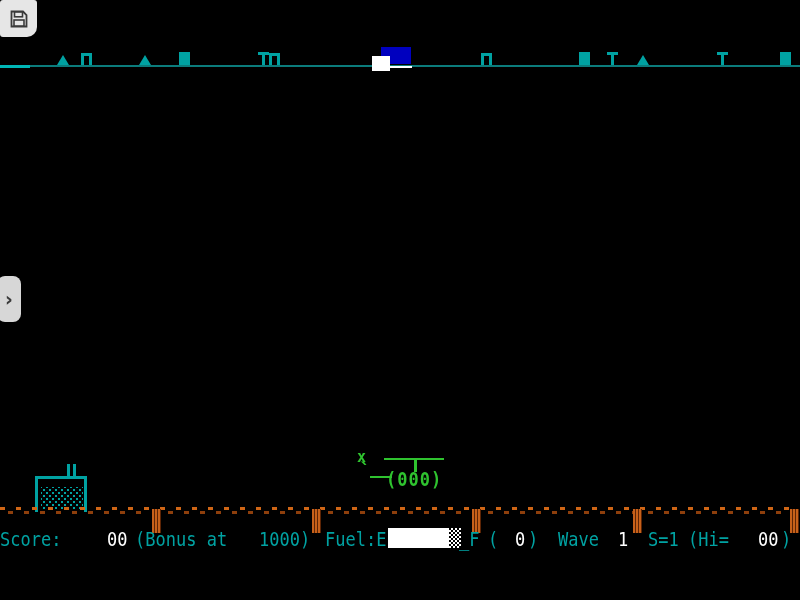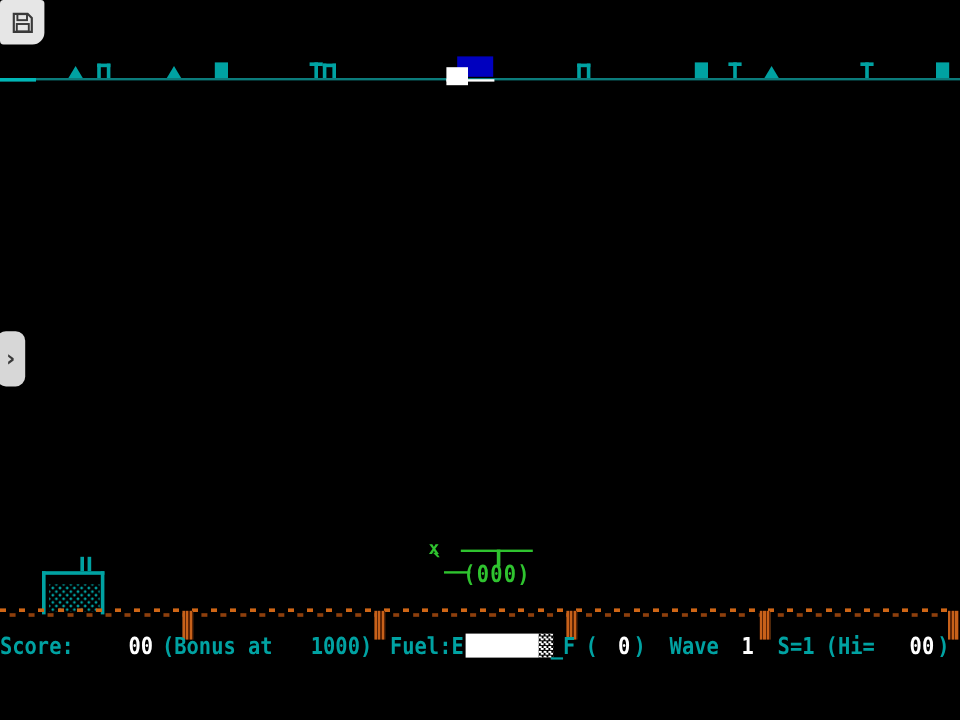--- a/index.html
+++ b/index.html
@@ -55,21 +55,21 @@
 
   
   .ground-row1{position:absolute;left:0;top:507px;width:800px;height:3px;
     background:repeating-linear-gradient(90deg,#cf6616 0 5px,transparent 5px 16px);}
   .ground-row2{position:absolute;left:0;top:511px;width:800px;height:3px;
     background:repeating-linear-gradient(90deg,#8e3f0c 0 5px,transparent 5px 16px);background-position:8px 0;}
   .post{position:absolute;top:509px;width:9px;height:24px;
     background:repeating-linear-gradient(90deg,#c7611a 0 2px,#5e2505 2px 3px);}
 
   
-  .status{position:absolute;left:0;top:528px;width:800px;height:24px;font-size:17px;font-weight:bold;}
+  .status{position:absolute;left:0;top:528px;width:800px;height:24px;font-size:17px;font-weight:normal;}
   .seg{position:absolute;top:0;white-space:pre;transform:scaleY(1.15);transform-origin:0 0;}
   .seg.cyan{color:var(--cyan);}
   .seg.white{color:var(--white);}
   .fuel-bar{position:absolute;left:388px;top:0;width:61px;height:20px;background:var(--white);}
   .fuel-dither{position:absolute;left:449px;top:0;width:12px;height:20px;
     background:repeating-conic-gradient(var(--white) 0% 25%, #000 0% 50%) 0 0 / 4px 4px;}
 </style>
 </head>
 <body style="--cyan: #00a2a2; --white: #ffffff; --green: #2fc32f; --blue: #0000bf; --orange: #c7611a; --orange_dark: #5e2505; --chrome_gray: #e6e6e6;">
 

